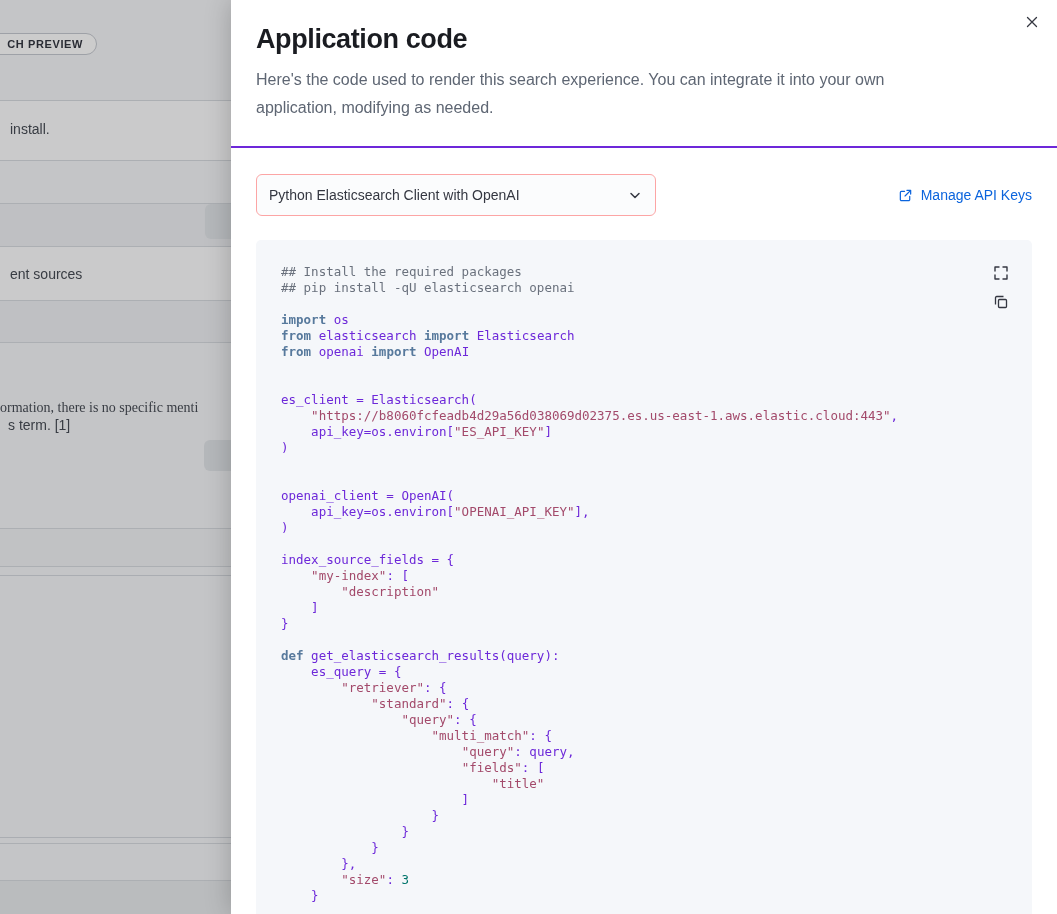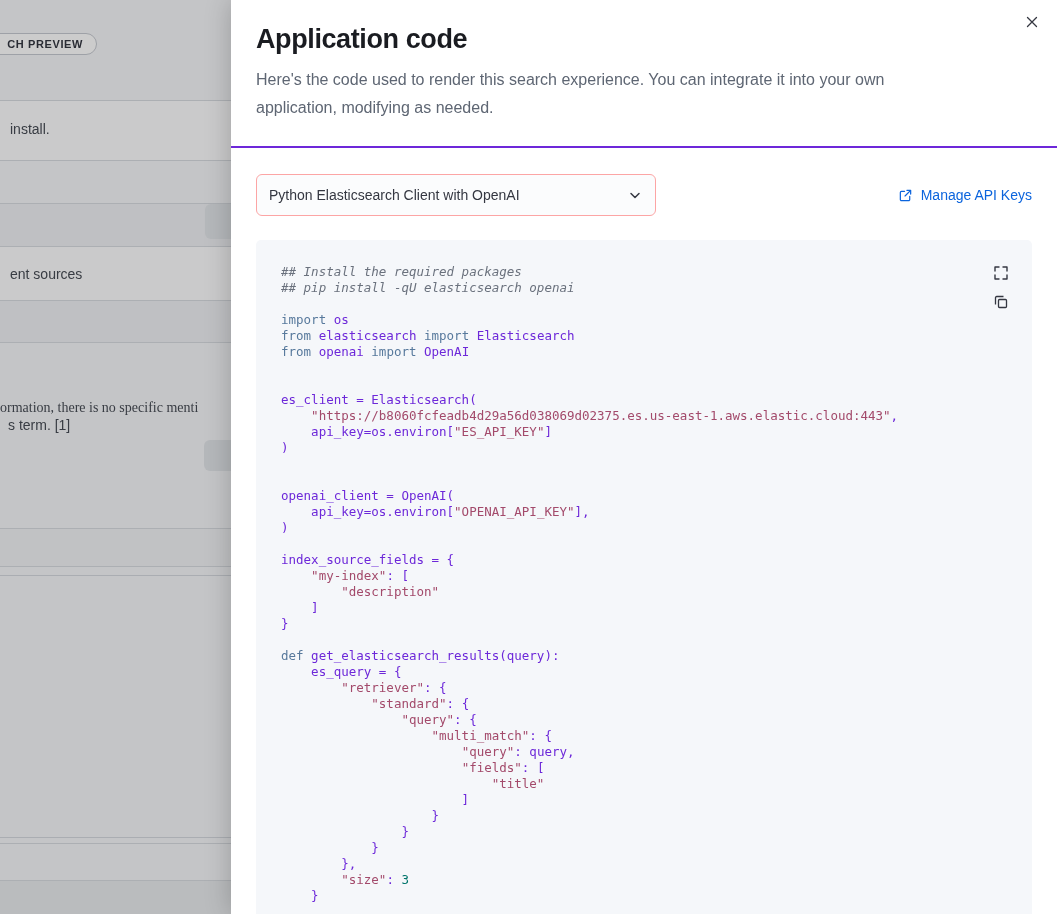--- a/index.html
+++ b/index.html
@@ -55,22 +55,22 @@
 
   
   .code-block { position:relative; background:#f5f7fa; border-radius:5px; padding:24px 25px; }
   .code-actions { position:absolute; top:25px; right:22px; display:flex; flex-direction:column; gap:11px; }
   .code-actions button { width:18px; height:18px; background:none; border:none; padding:0;
     cursor:pointer; color:#343741; }
   .code-content { margin:0; font-family:"DejaVu Sans Mono", monospace; font-size:12.5px;
     line-height:16px; color:#343741; }
   .code-line { white-space:pre; height:16px; }
   .tok-p { color:#6d28d9; }
-  .tok-c { color:var(--comment, #6a717d); font-style:italic; }
-  .tok-k { color:var(--keyword, #57799c); }
+  .tok-c { color:var(--comment, #6a717d); }
+  .tok-k { color:var(--keyword, #57799c);font-weight:bold; }
   .tok-s { color:var(--string, #a34a6b); }
   .tok-n { color:var(--number, #00756b); }
 </style>
 </head>
 <body>
 
 <div class="bg">
   <div class="bg-band" style="top:100px;height:60px;background:#fdfdfe;"></div>
   <div class="bg-band" style="top:203px;height:43px;background:#eff1f4;"></div>
   <div class="bg-band" style="top:246px;height:54px;background:#fdfdfe;"></div>

